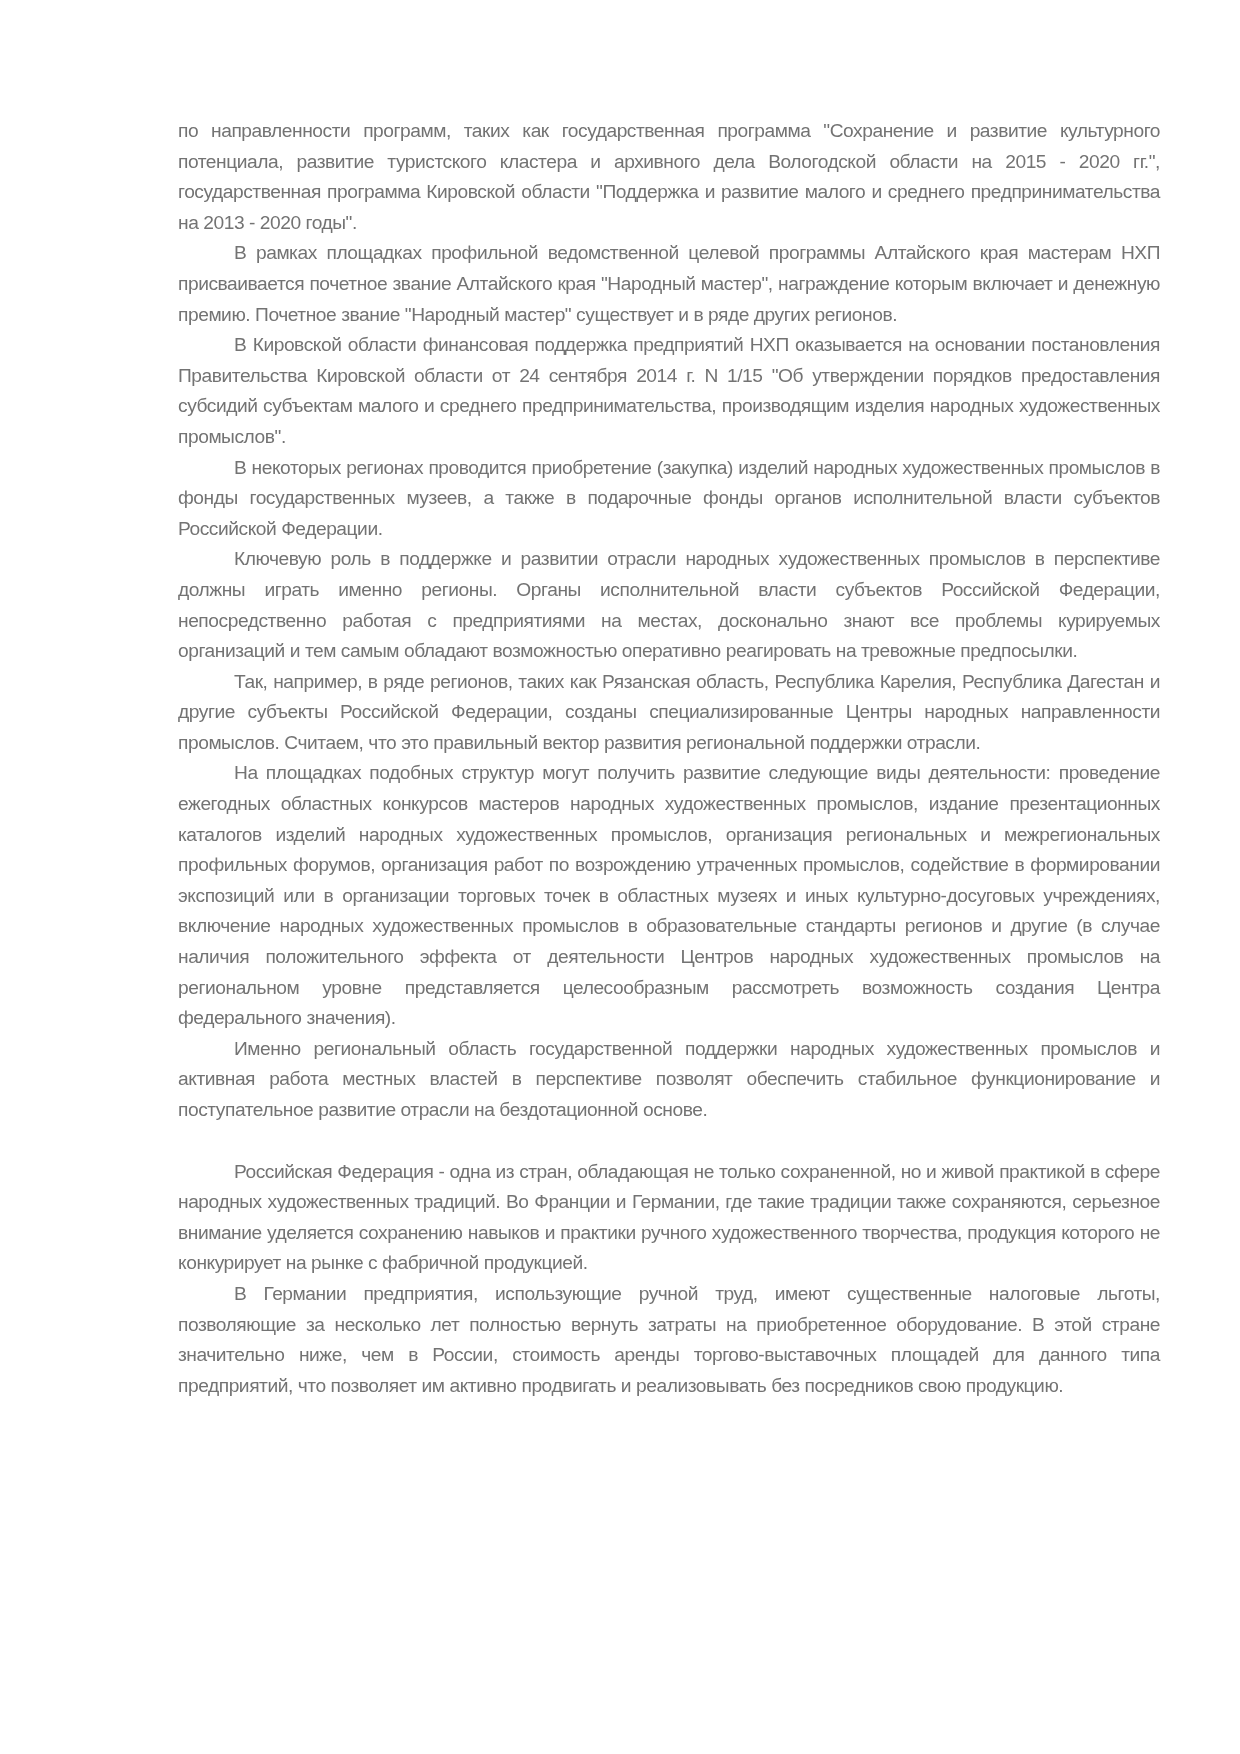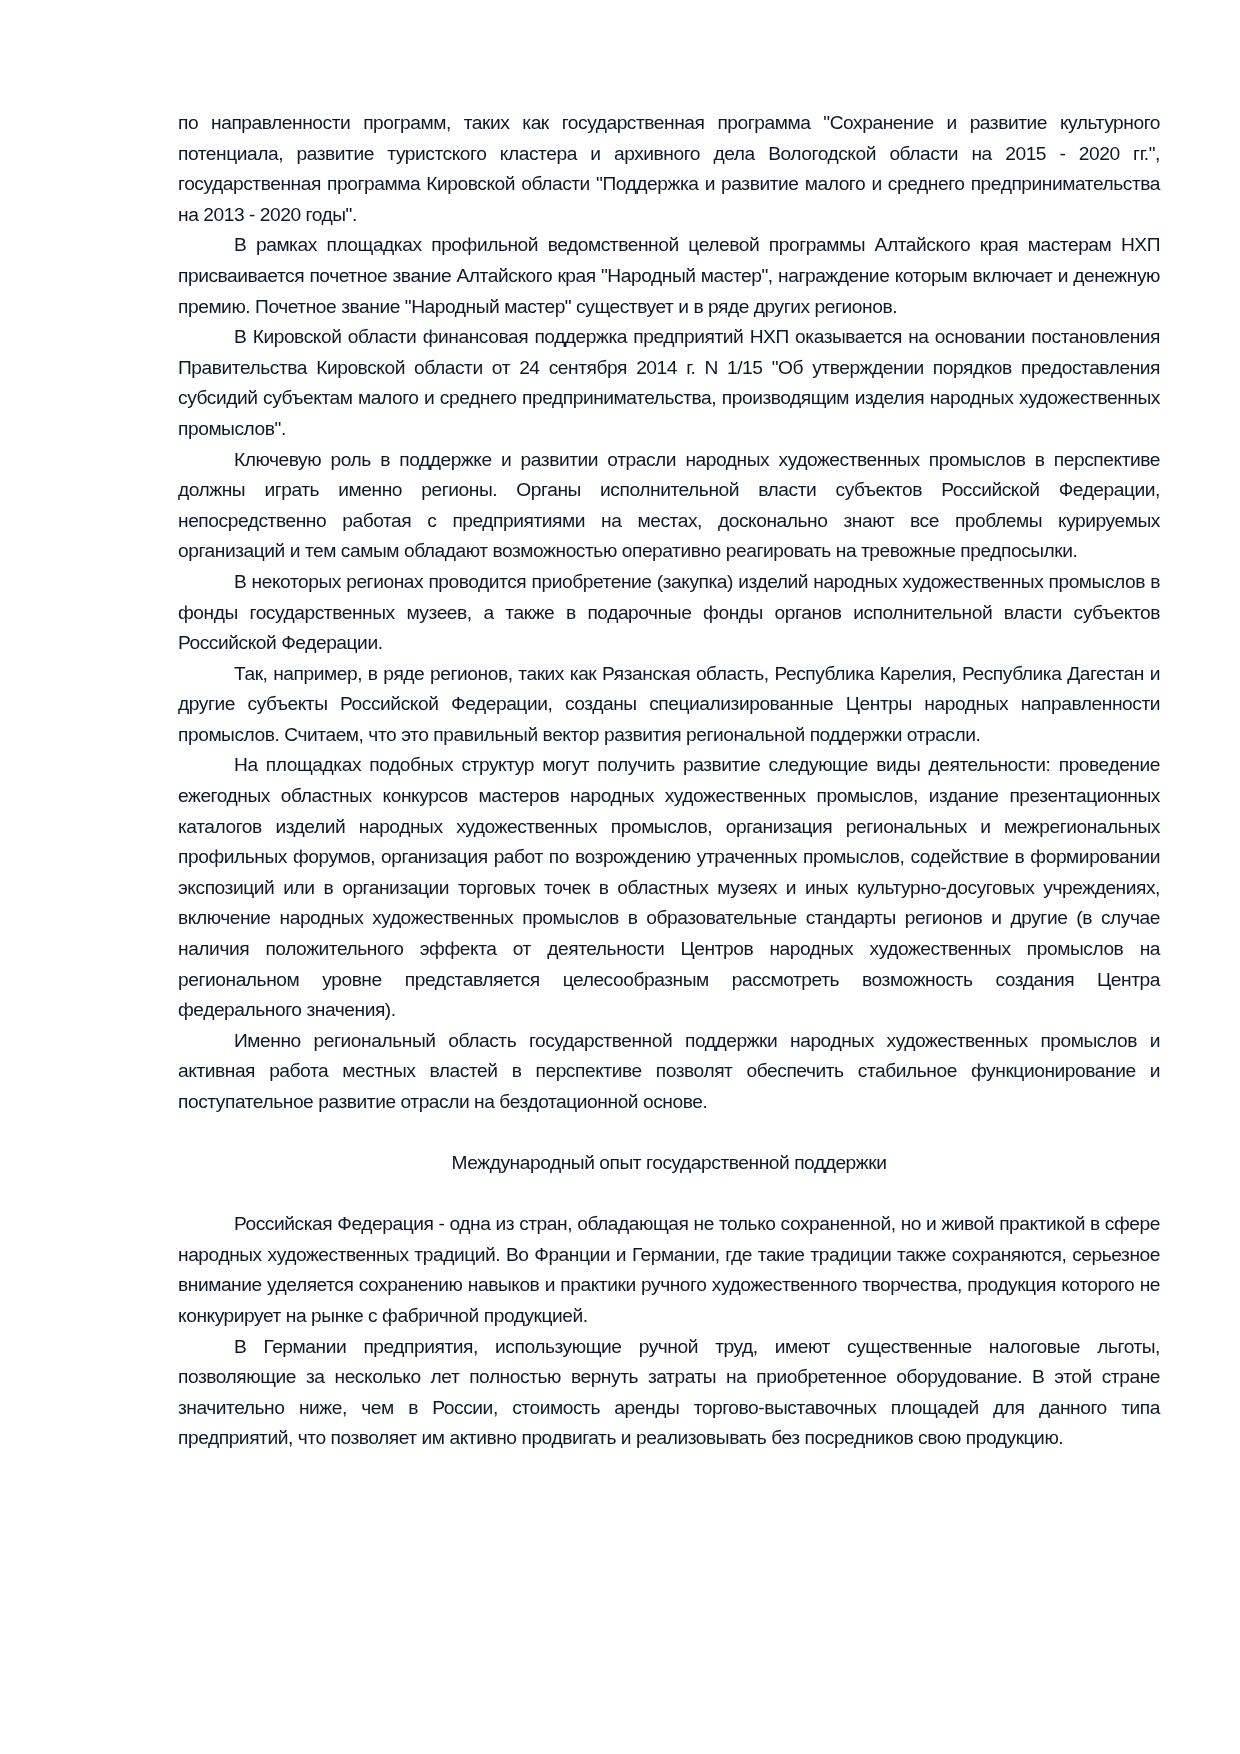--- a/index.html
+++ b/index.html
@@ -1,25 +1,25 @@
 <!DOCTYPE html>
 <html><head>
 <meta charset="utf-8">
 <style>
   html, body { margin: 0; padding: 0; background: #ffffff; }
   body { width: 1240px; height: 1754px; position: relative; overflow: hidden; }
   .page {
     position: absolute;
     left: 178px;
-    top: 108px;
+    top: 116px;
     width: 982px;
     font-family: "Liberation Sans", sans-serif;
     font-size: 19.2px;
     line-height: 30.6px;
-    color: #0f172a;
+    color: #737373;
     letter-spacing: -0.45px;
     word-spacing: 0px;
   }
   .page p {
     margin: 0;
     text-align: justify;
     text-indent: 56px;
   }
   .page p.cont { text-indent: 0; }
   .heading {
@@ -28,25 +28,24 @@
   }
   .heading div { text-indent: 0; }
 </style>
 </head>
 <body>
 
 <div class="page">
   <p class="cont">по направленности программ, таких как государственная программа "Сохранение и развитие культурного потенциала, развитие туристского кластера и архивного дела Вологодской области на 2015 - 2020 гг.", государственная программа Кировской области "Поддержка и развитие малого и среднего предпринимательства на 2013 - 2020 годы".</p>
   <p>В рамках площадках профильной ведомственной целевой программы Алтайского края мастерам НХП присваивается почетное звание Алтайского края "Народный мастер", награждение которым включает и денежную премию. Почетное звание "Народный мастер" существует и в ряде других регионов.</p>
   <p>В Кировской области финансовая поддержка предприятий НХП оказывается на основании постановления Правительства Кировской области от 24 сентября 2014 г. N 1/15 "Об утверждении порядков предоставления субсидий субъектам малого и среднего предпринимательства, производящим изделия народных художественных промыслов".</p>
+  <p>В некоторых регионах проводится приобретение (закупка) изделий народных художественных промыслов в фонды государственных музеев, а также в подарочные фонды органов исполнительной власти субъектов Российской Федерации.</p>
   <p>Ключевую роль в поддержке и развитии отрасли народных художественных промыслов в перспективе должны играть именно регионы. Органы исполнительной власти субъектов Российской Федерации, непосредственно работая с предприятиями на местах, досконально знают все проблемы курируемых организаций и тем самым обладают возможностью оперативно реагировать на тревожные предпосылки.</p>
-  <p>В некоторых регионах проводится приобретение (закупка) изделий народных художественных промыслов в фонды государственных музеев, а также в подарочные фонды органов исполнительной власти субъектов Российской Федерации.</p>
   <p>Так, например, в ряде регионов, таких как Рязанская область, Республика Карелия, Республика Дагестан и другие субъекты Российской Федерации, созданы специализированные Центры народных направленности промыслов. Считаем, что это правильный вектор развития региональной поддержки отрасли.</p>
   <p>На площадках подобных структур могут получить развитие следующие виды деятельности: проведение ежегодных областных конкурсов мастеров народных художественных промыслов, издание презентационных каталогов изделий народных художественных промыслов, организация региональных и межрегиональных профильных форумов, организация работ по возрождению утраченных промыслов, содействие в формировании экспозиций или в организации торговых точек в областных музеях и иных культурно-досуговых учреждениях, включение народных художественных промыслов в образовательные стандарты регионов и другие (в случае наличия положительного эффекта от деятельности Центров народных художественных промыслов на региональном уровне представляется целесообразным рассмотреть возможность создания Центра федерального значения).</p>
   <p>Именно региональный область государственной поддержки народных художественных промыслов и активная работа местных властей в перспективе позволят обеспечить стабильное функционирование и поступательное развитие отрасли на бездотационной основе.</p>
 
   <div class="heading">
-    <div>Международный опыт государственной поддержки</div>
   </div>
 
   <p>Российская Федерация - одна из стран, обладающая не только сохраненной, но и живой практикой в сфере народных художественных традиций. Во Франции и Германии, где такие традиции также сохраняются, серьезное внимание уделяется сохранению навыков и практики ручного художественного творчества, продукция которого не конкурирует на рынке с фабричной продукцией.</p>
   <p>В Германии предприятия, использующие ручной труд, имеют существенные налоговые льготы, позволяющие за несколько лет полностью вернуть затраты на приобретенное оборудование. В этой стране значительно ниже, чем в России, стоимость аренды торгово-выставочных площадей для данного типа предприятий, что позволяет им активно продвигать и реализовывать без посредников свою продукцию.</p>
 </div>
 
 </body></html>

